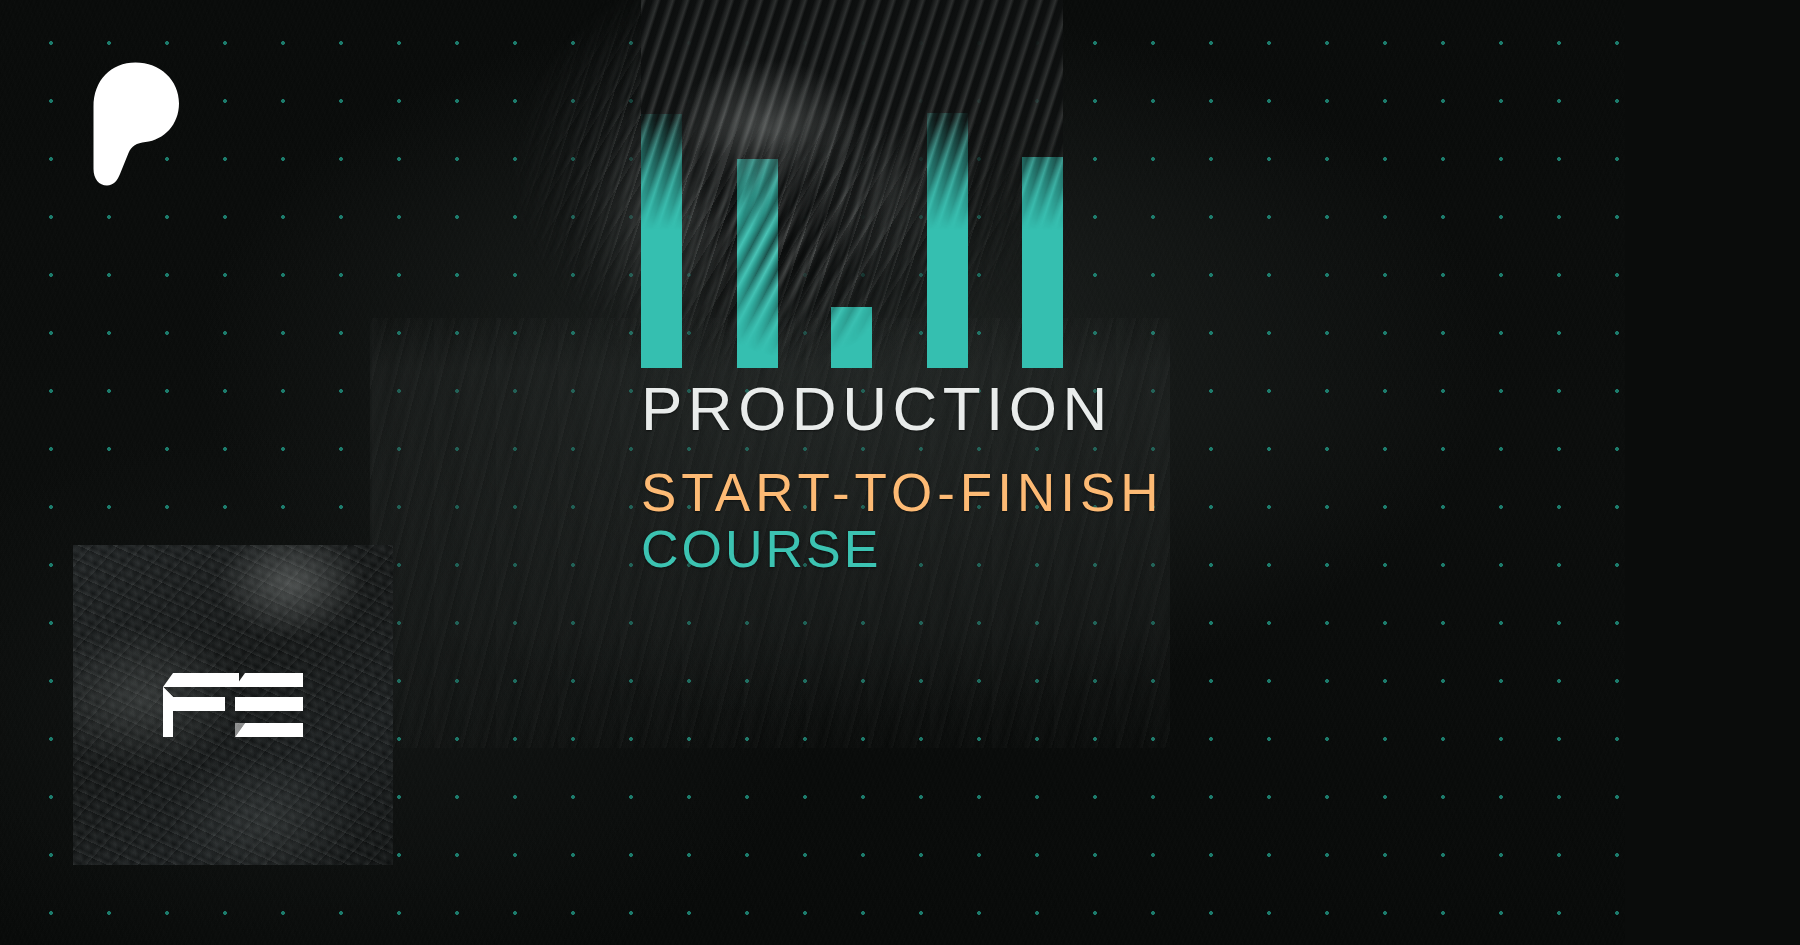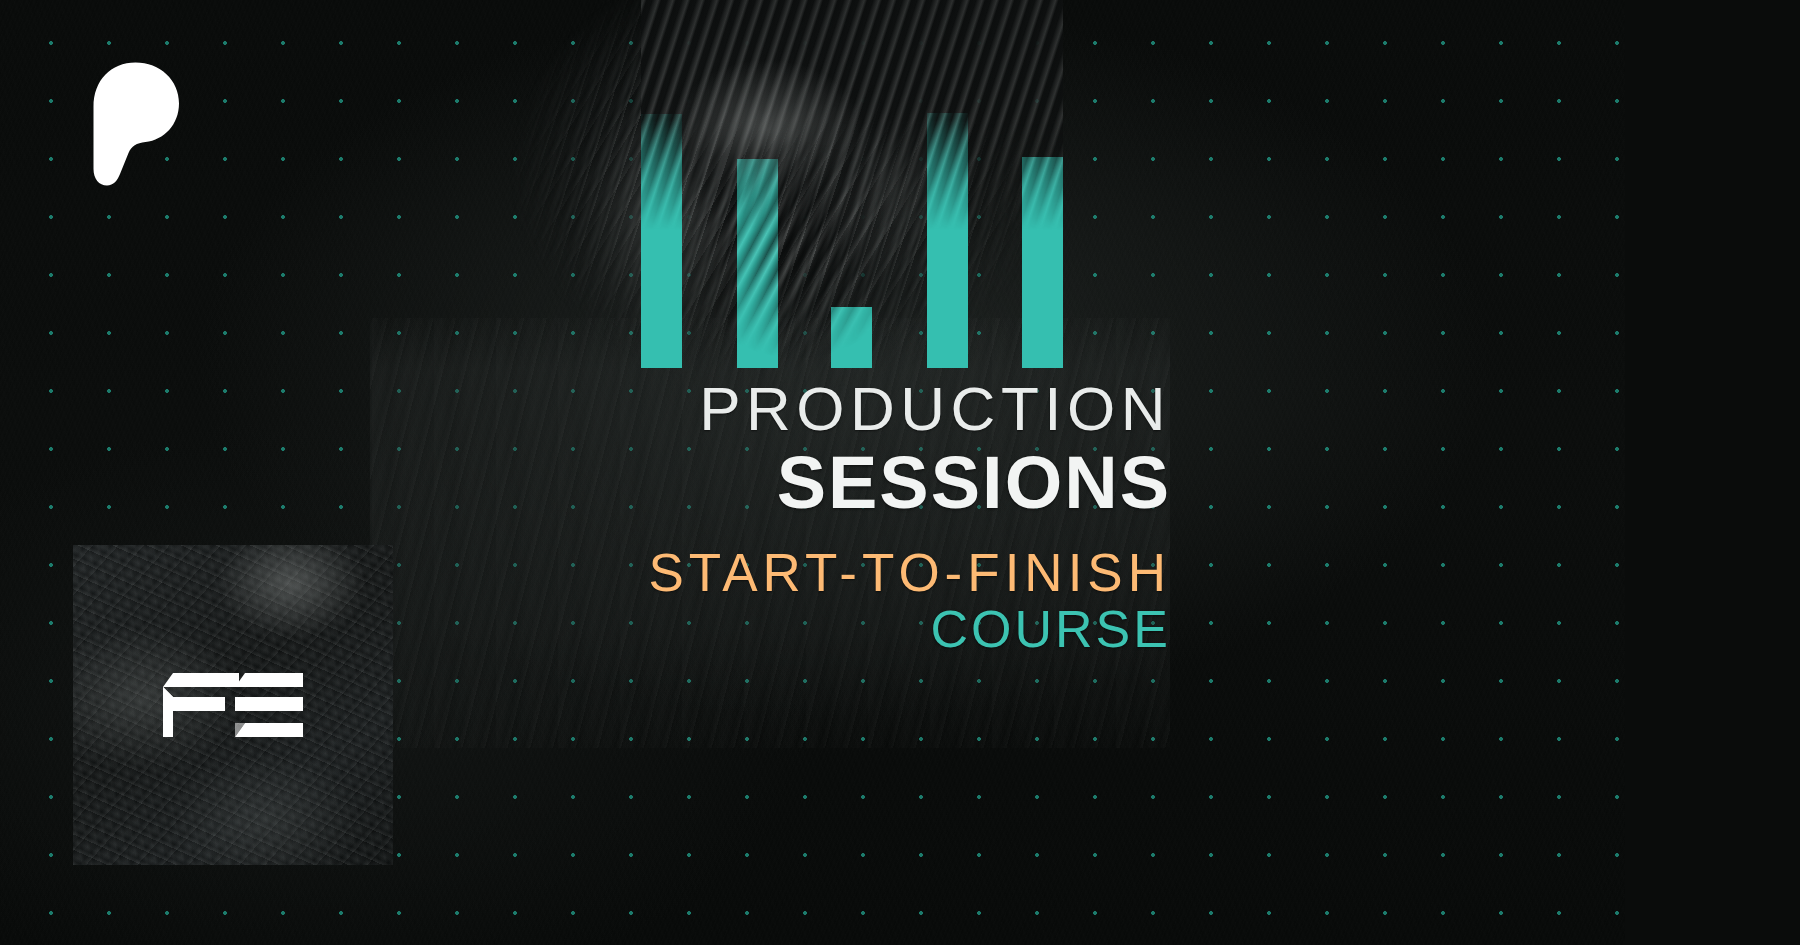--- a/index.html
+++ b/index.html
@@ -10,21 +10,20 @@
     background: #0a0c0b;
     font-family: "Liberation Sans", sans-serif;
   }
 
   #page {
     position: relative;
     width: 1625px;
     height: 945px;
     background: #090b0a;
     overflow: hidden;
-    text-align: right;
   }
 
   
   .bg-base {
     position: absolute;
     inset: 0;
     background:
       radial-gradient(ellipse 900px 500px at 52% 38%, rgba(46,52,50,0.55) 0%, rgba(10,12,11,0) 72%),
       radial-gradient(ellipse 700px 420px at 20% 75%, rgba(30,34,33,0.40) 0%, rgba(10,12,11,0) 70%),
       linear-gradient(180deg, #080a09 0%, #0a0c0b 45%, #070908 100%);
@@ -318,21 +317,20 @@
     <div class="eq-bar" style="left: 96px; width: 41px; height: 209px; background: rgb(53, 191, 176);"></div>
     <div class="eq-bar" style="left: 190px; width: 41px; height: 61px; background: rgb(53, 191, 176);"></div>
     <div class="eq-bar" style="left: 286px; width: 41px; height: 255px; background: rgb(53, 191, 176);"></div>
     <div class="eq-bar" style="left: 381px; width: 41px; height: 211px; background: rgb(53, 191, 176);"></div>
     <div class="eq-veil"></div>
     <div class="eq-smudge"></div>
   </div>
 
   <div class="wordmark">
     <span class="wm-line wm-production">PRODUCTION</span>
-    <span class="wm-line wm-sessions">SESSIONS</span>
     <span class="wm-line wm-start">START-TO-FINISH</span>
     <span class="wm-line wm-course">COURSE</span>
   </div>
 
   <div class="patreon-logo">
     <svg viewBox="0 0 112 128" width="112" height="128" aria-hidden="true">
       <path d="M63.5 2.5C88 2.5 107 20 107 43.5c0 21-15 36.5-33.5 38.5-9 1-14 4-17 11l-8.5 21c-2.5 6.5-6.5 11.5-13 11.5-8 0-13.5-6.5-13.5-16.5V47C21.5 20 39 2.5 63.5 2.5z" fill="#ffffff"></path>
     </svg>
   </div>
 

